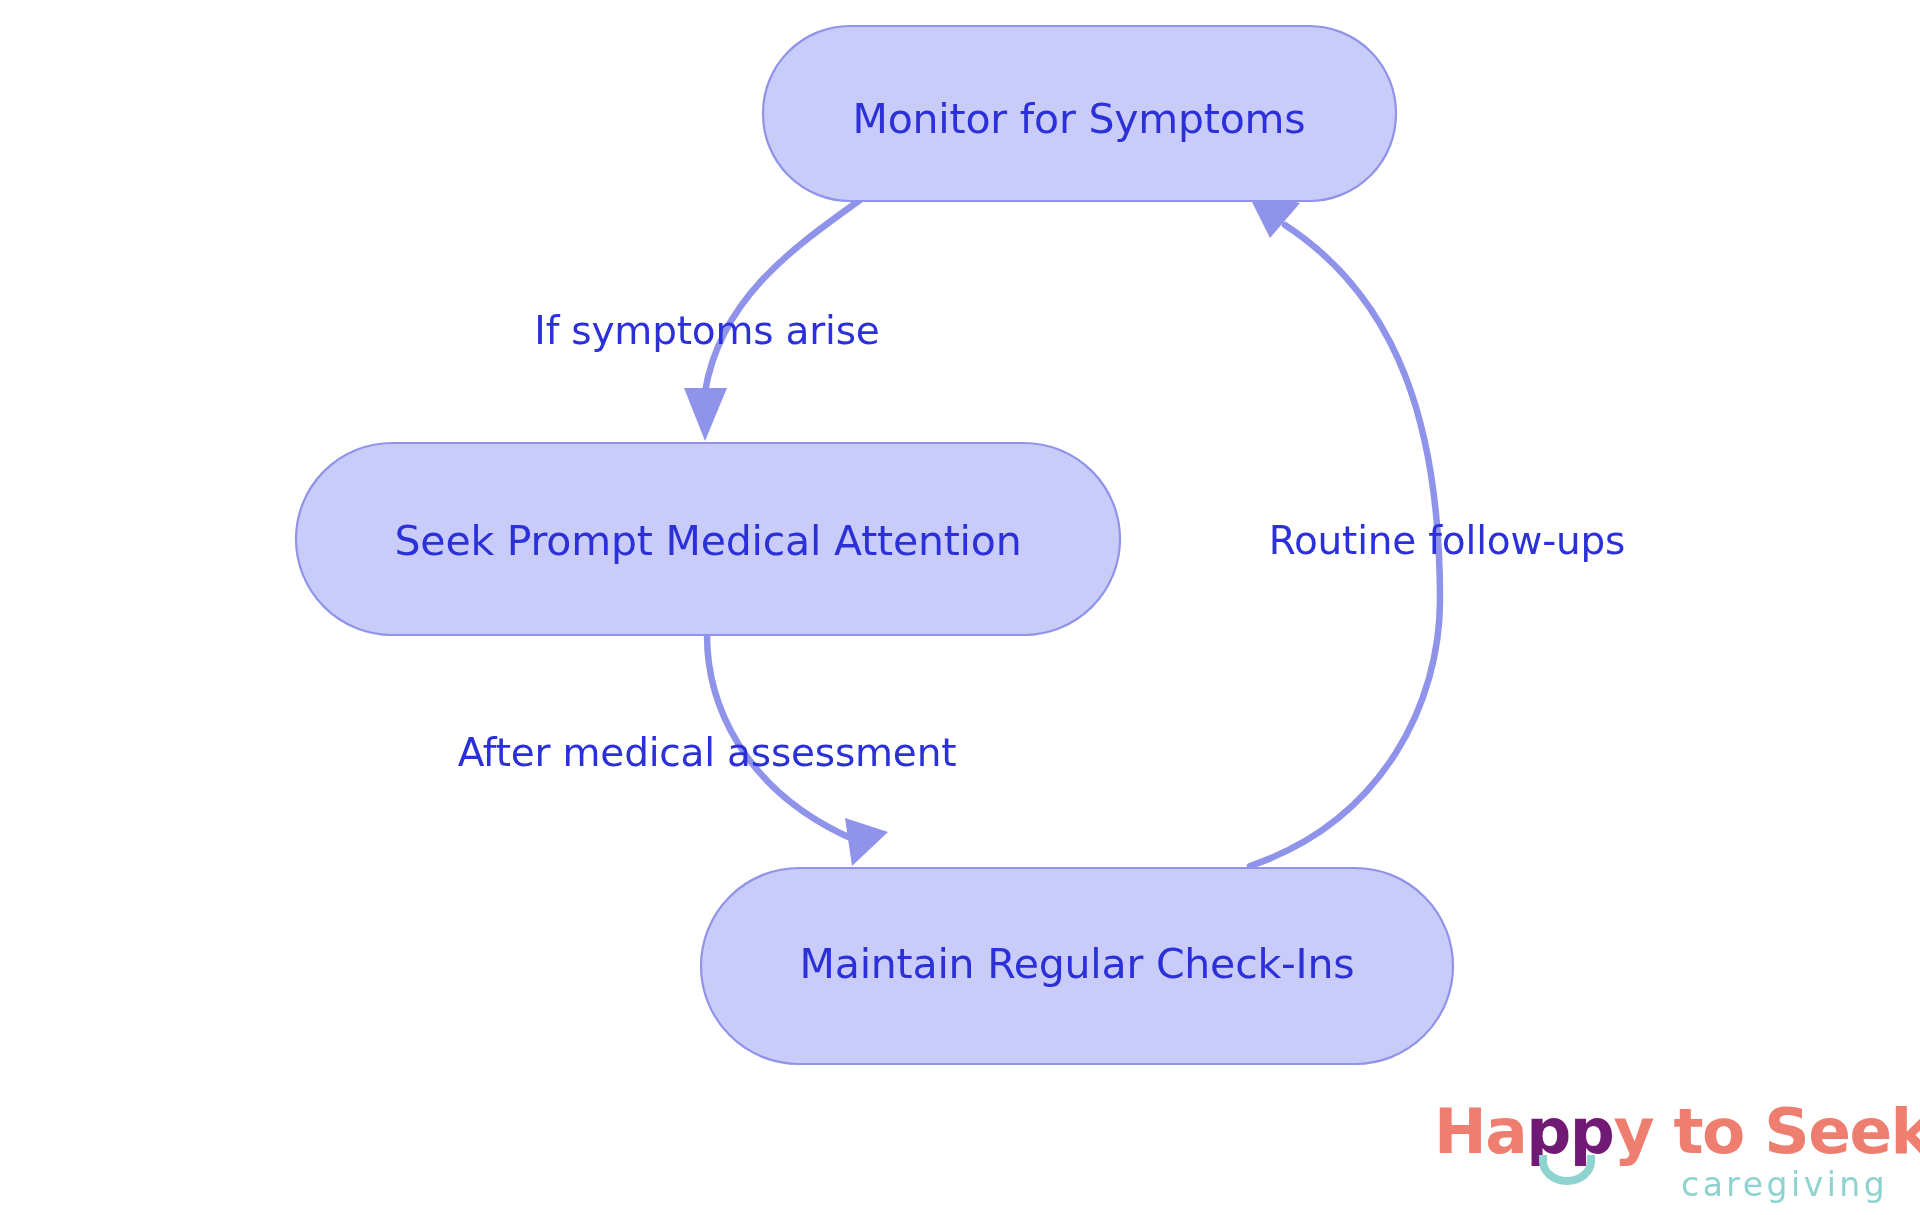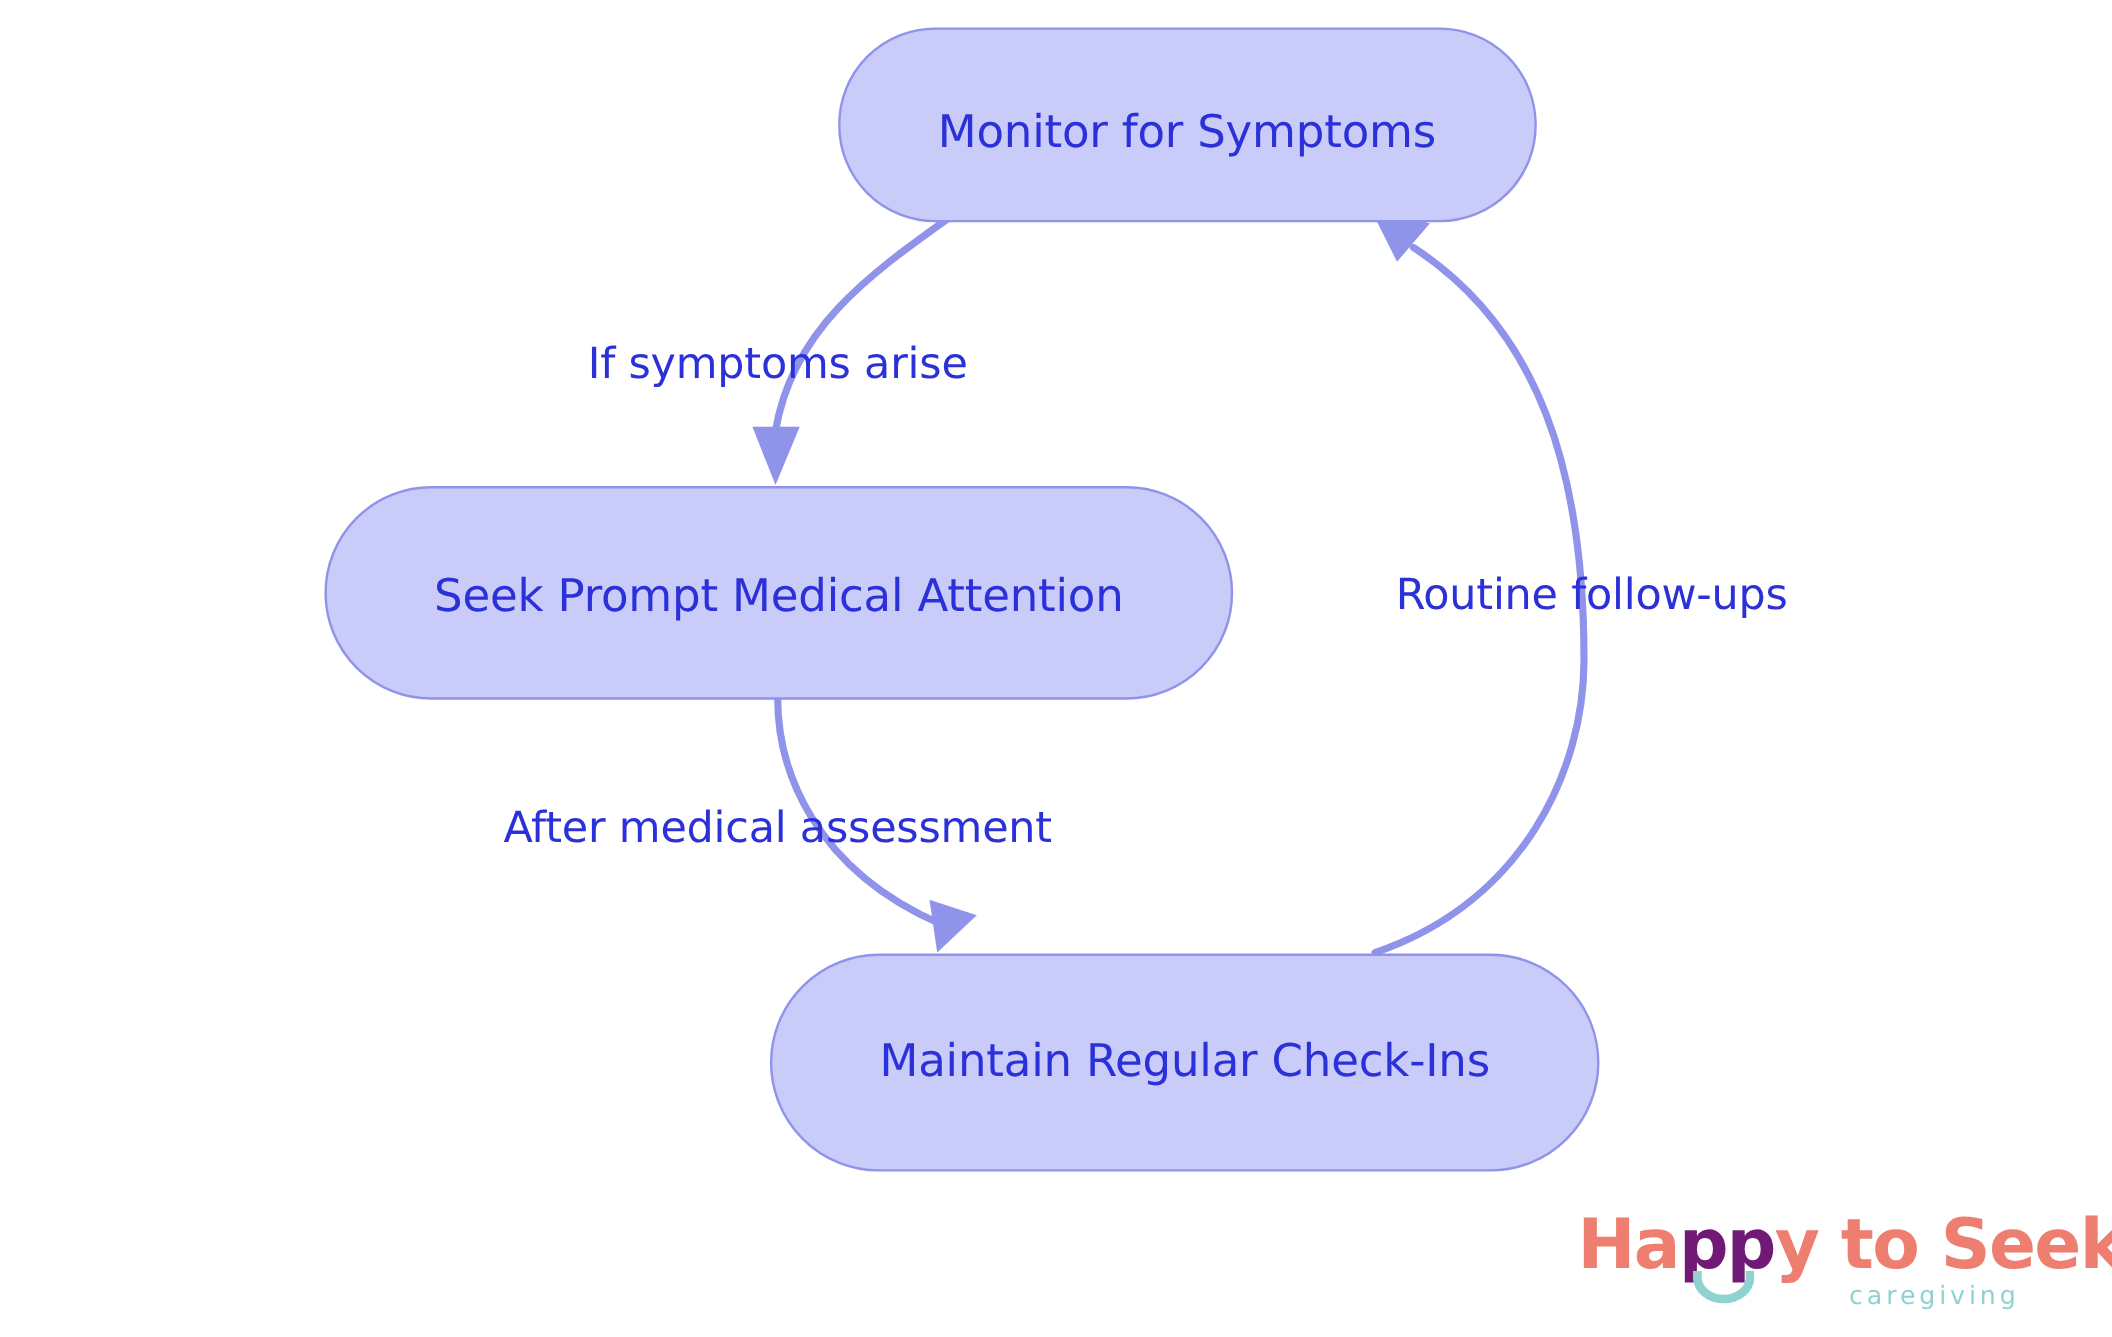--- a/index.html
+++ b/index.html
@@ -98,21 +98,21 @@
     border-top: none;
     border-bottom-left-radius: 40px 34px;
     border-bottom-right-radius: 40px 34px;
     box-sizing: border-box;
   }
   .logo-tagline {
     position: absolute;
     left: 247px;
     top: 66px;
     font-family: "DejaVu Sans", "Liberation Sans", sans-serif;
-    font-size: 23px;
+    font-size: 33px;
     font-weight: 400;
     letter-spacing: 3.5px;
     color: #8fd3d0;
     white-space: nowrap;
   }
 </style>
 </head>
 <body>
 
 <div id="stage">

